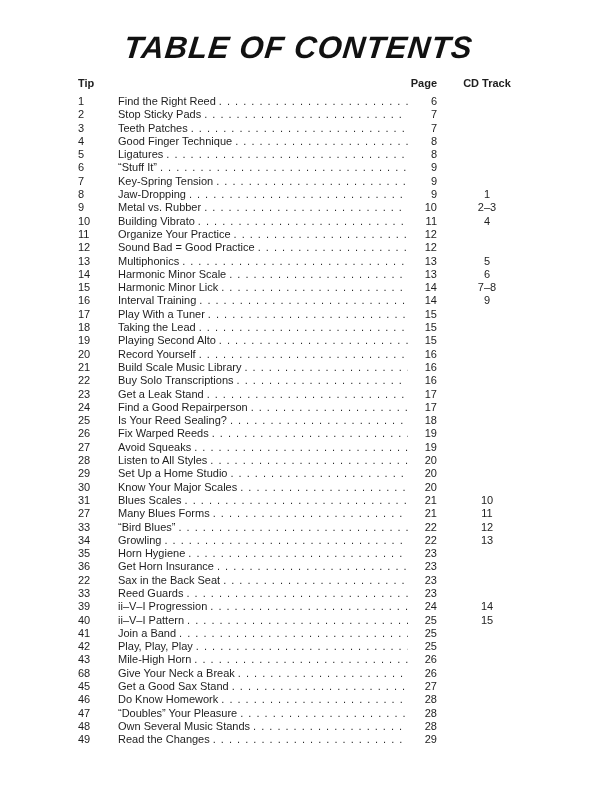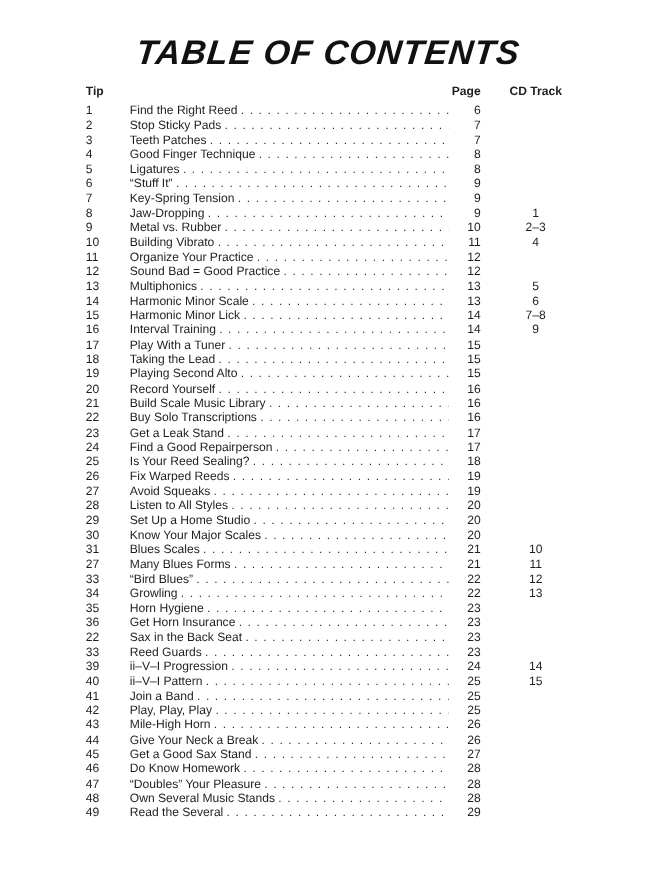--- a/index.html
+++ b/index.html
@@ -415,21 +415,21 @@
 
         <div class="row">
           <span class="tip">43</span>
           <span class="entry">Mile-High Horn</span>
           <span class="leader"></span>
           <span class="pg">26</span>
           <span class="cd"></span>
         </div>
 
         <div class="row">
-          <span class="tip">44</span>
+          <span class="tip">68</span>
           <span class="entry">Give Your Neck a Break</span>
           <span class="leader"></span>
           <span class="pg">26</span>
           <span class="cd"></span>
         </div>
 
         <div class="row">
           <span class="tip">45</span>
           <span class="entry">Get a Good Sax Stand</span>
           <span class="leader"></span>
@@ -456,21 +456,21 @@
         <div class="row">
           <span class="tip">48</span>
           <span class="entry">Own Several Music Stands</span>
           <span class="leader"></span>
           <span class="pg">28</span>
           <span class="cd"></span>
         </div>
 
         <div class="row">
           <span class="tip">49</span>
-          <span class="entry">Read the Several</span>
+          <span class="entry">Read the Changes</span>
           <span class="leader"></span>
           <span class="pg">29</span>
           <span class="cd"></span>
         </div>
       </div>
 
   </div>
 </div>
 
 </body></html>

